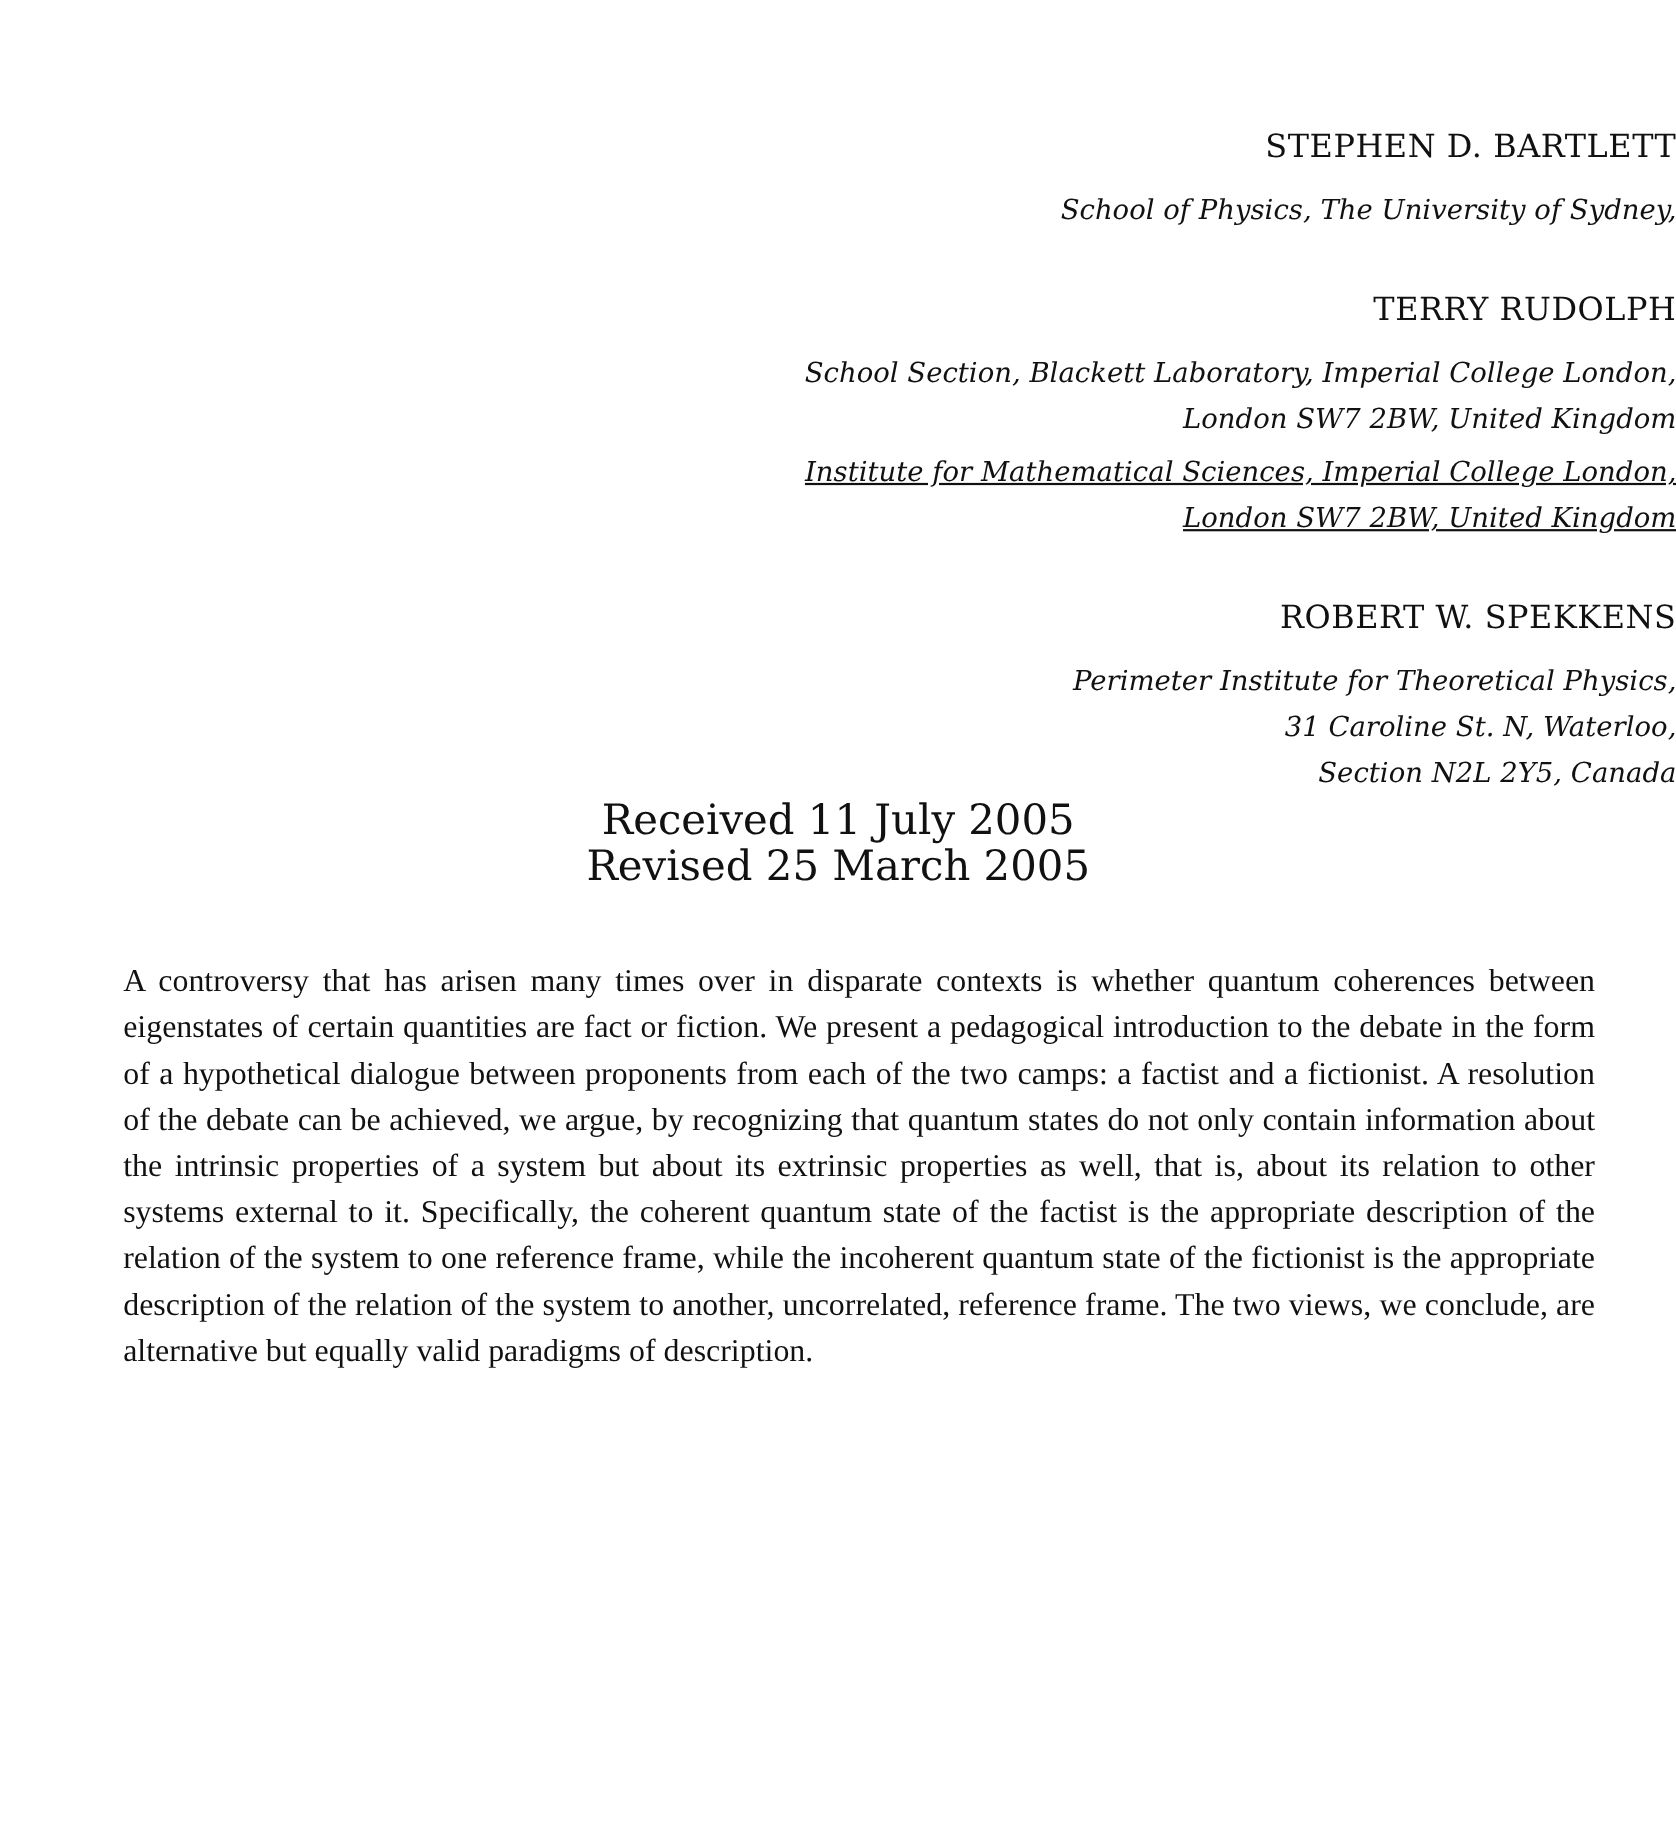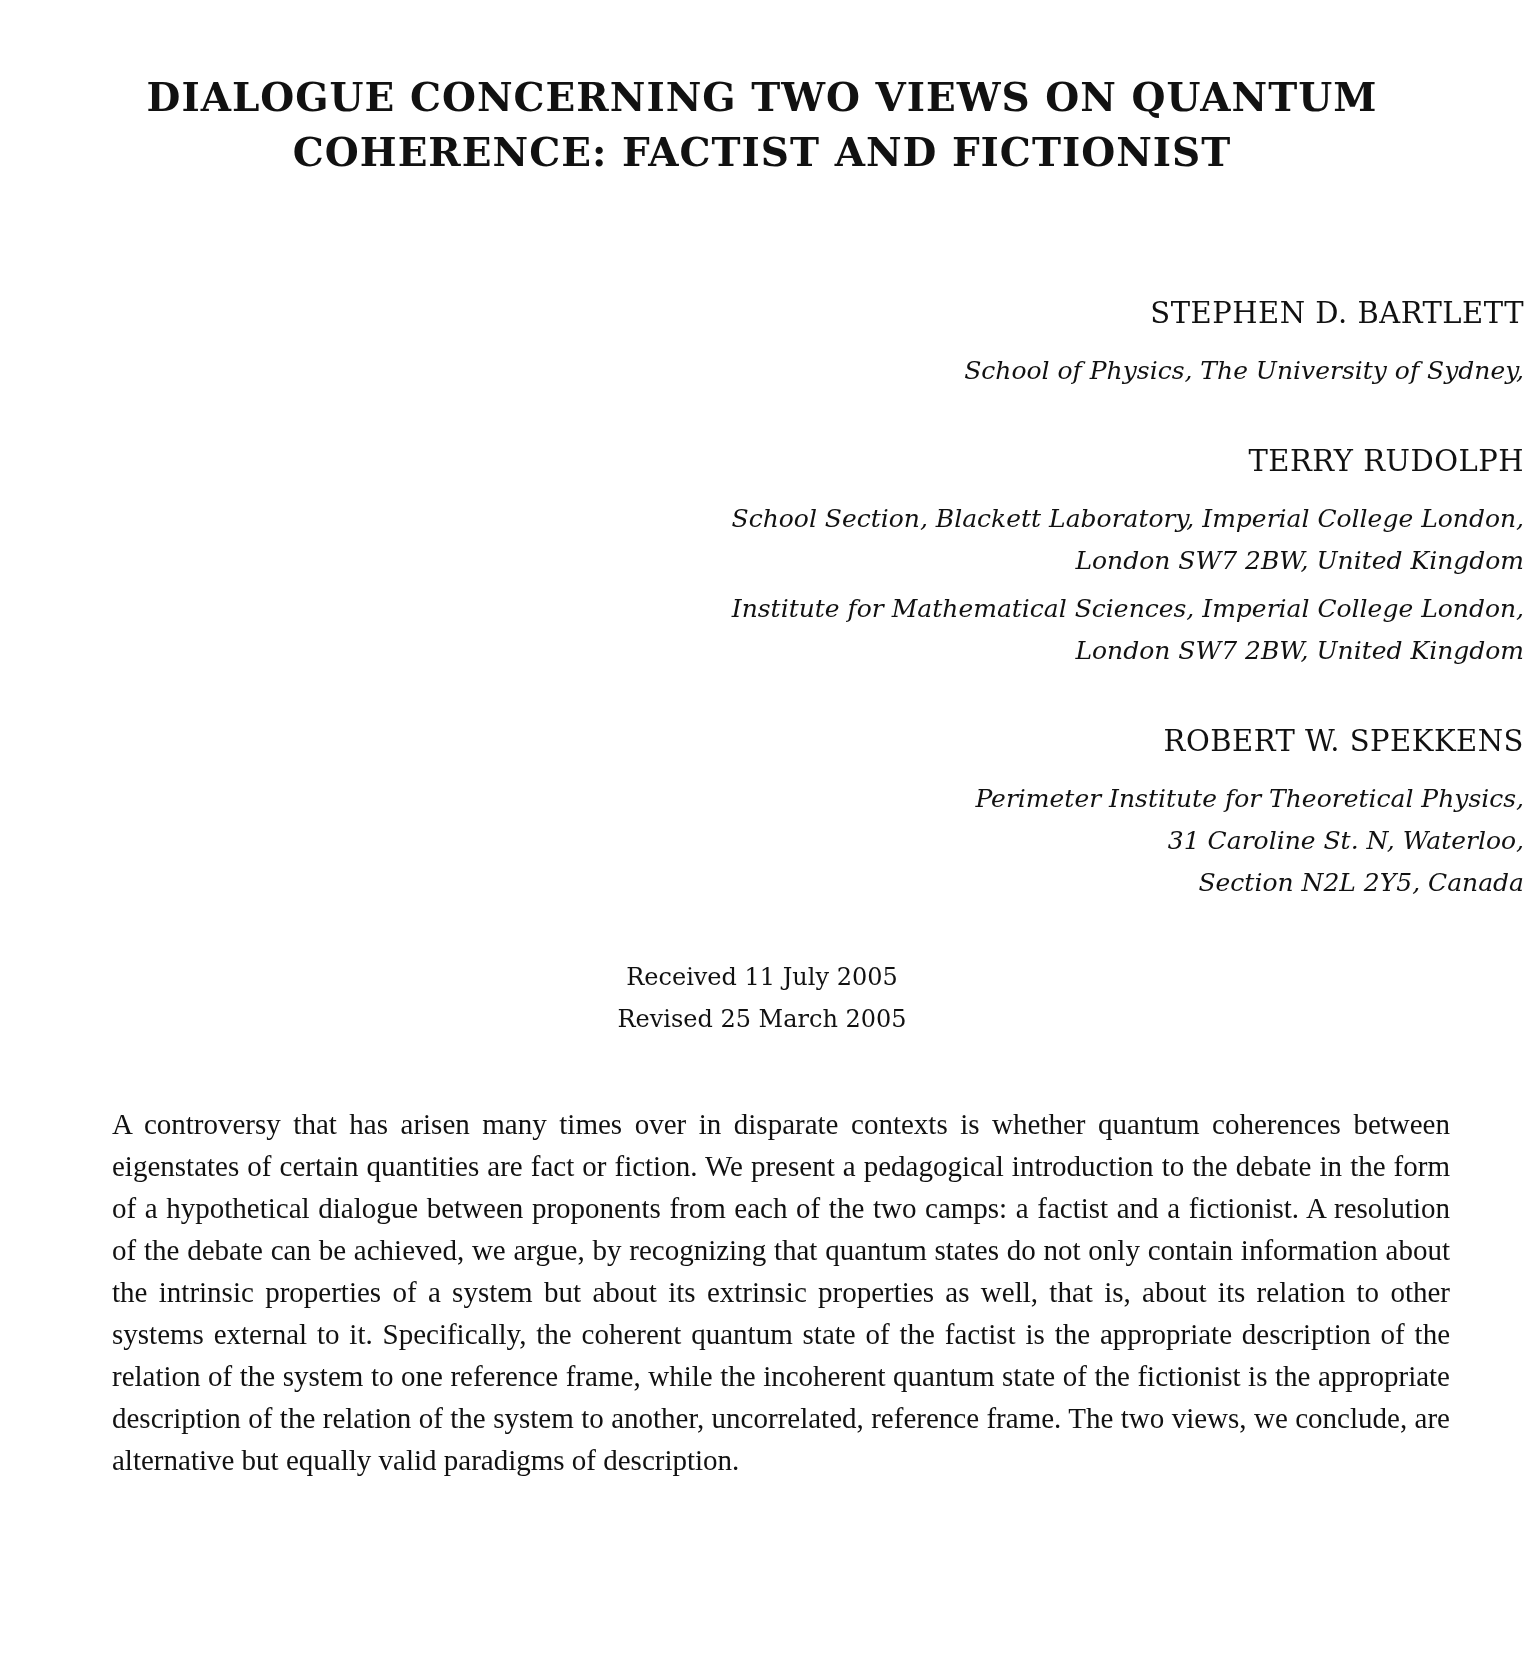--- a/index.html
+++ b/index.html
@@ -44,49 +44,45 @@
     letter-spacing: 0.5px;
   }
   .affil-group {
     margin-top: 22px;
     font-size: 25px;
     font-style: italic;
     line-height: 42px;
   }
   .affil-group.stacked {
     margin-top: 6px;
+    text-decoration: underline;
   }
   .affil-line {
     display: block;
   }
   .dates {
-    margin-top: 52px;
     text-align: center;
-    font-size: 24px;
+    font-size: 38px;
     line-height: 42px;
   }
   .abstract {
     margin: 63px 74px 0 112px;
     font-size: 29px;
     line-height: 42px;
     text-align: justify;
     text-justify: inter-word;
     hyphens: none;
     font-family: Liberation Serif, serif;
   }
 </style>
 </head>
 <body>
 
 <div class="page">
 
-  <h1 class="title">
-    <span class="title-line">DIALOGUE CONCERNING TWO VIEWS ON QUANTUM</span>
-    <span class="title-line">COHERENCE: FACTIST AND FICTIONIST</span>
-  </h1>
 
   <section class="author-block first">
     <div class="author-name">STEPHEN D. BARTLETT</div>
     <div class="affil-group">
       <span class="affil-line">School of Physics, The University of Sydney,</span>
     </div>
   </section>
 
   <section class="author-block next">
     <div class="author-name">TERRY RUDOLPH</div>

